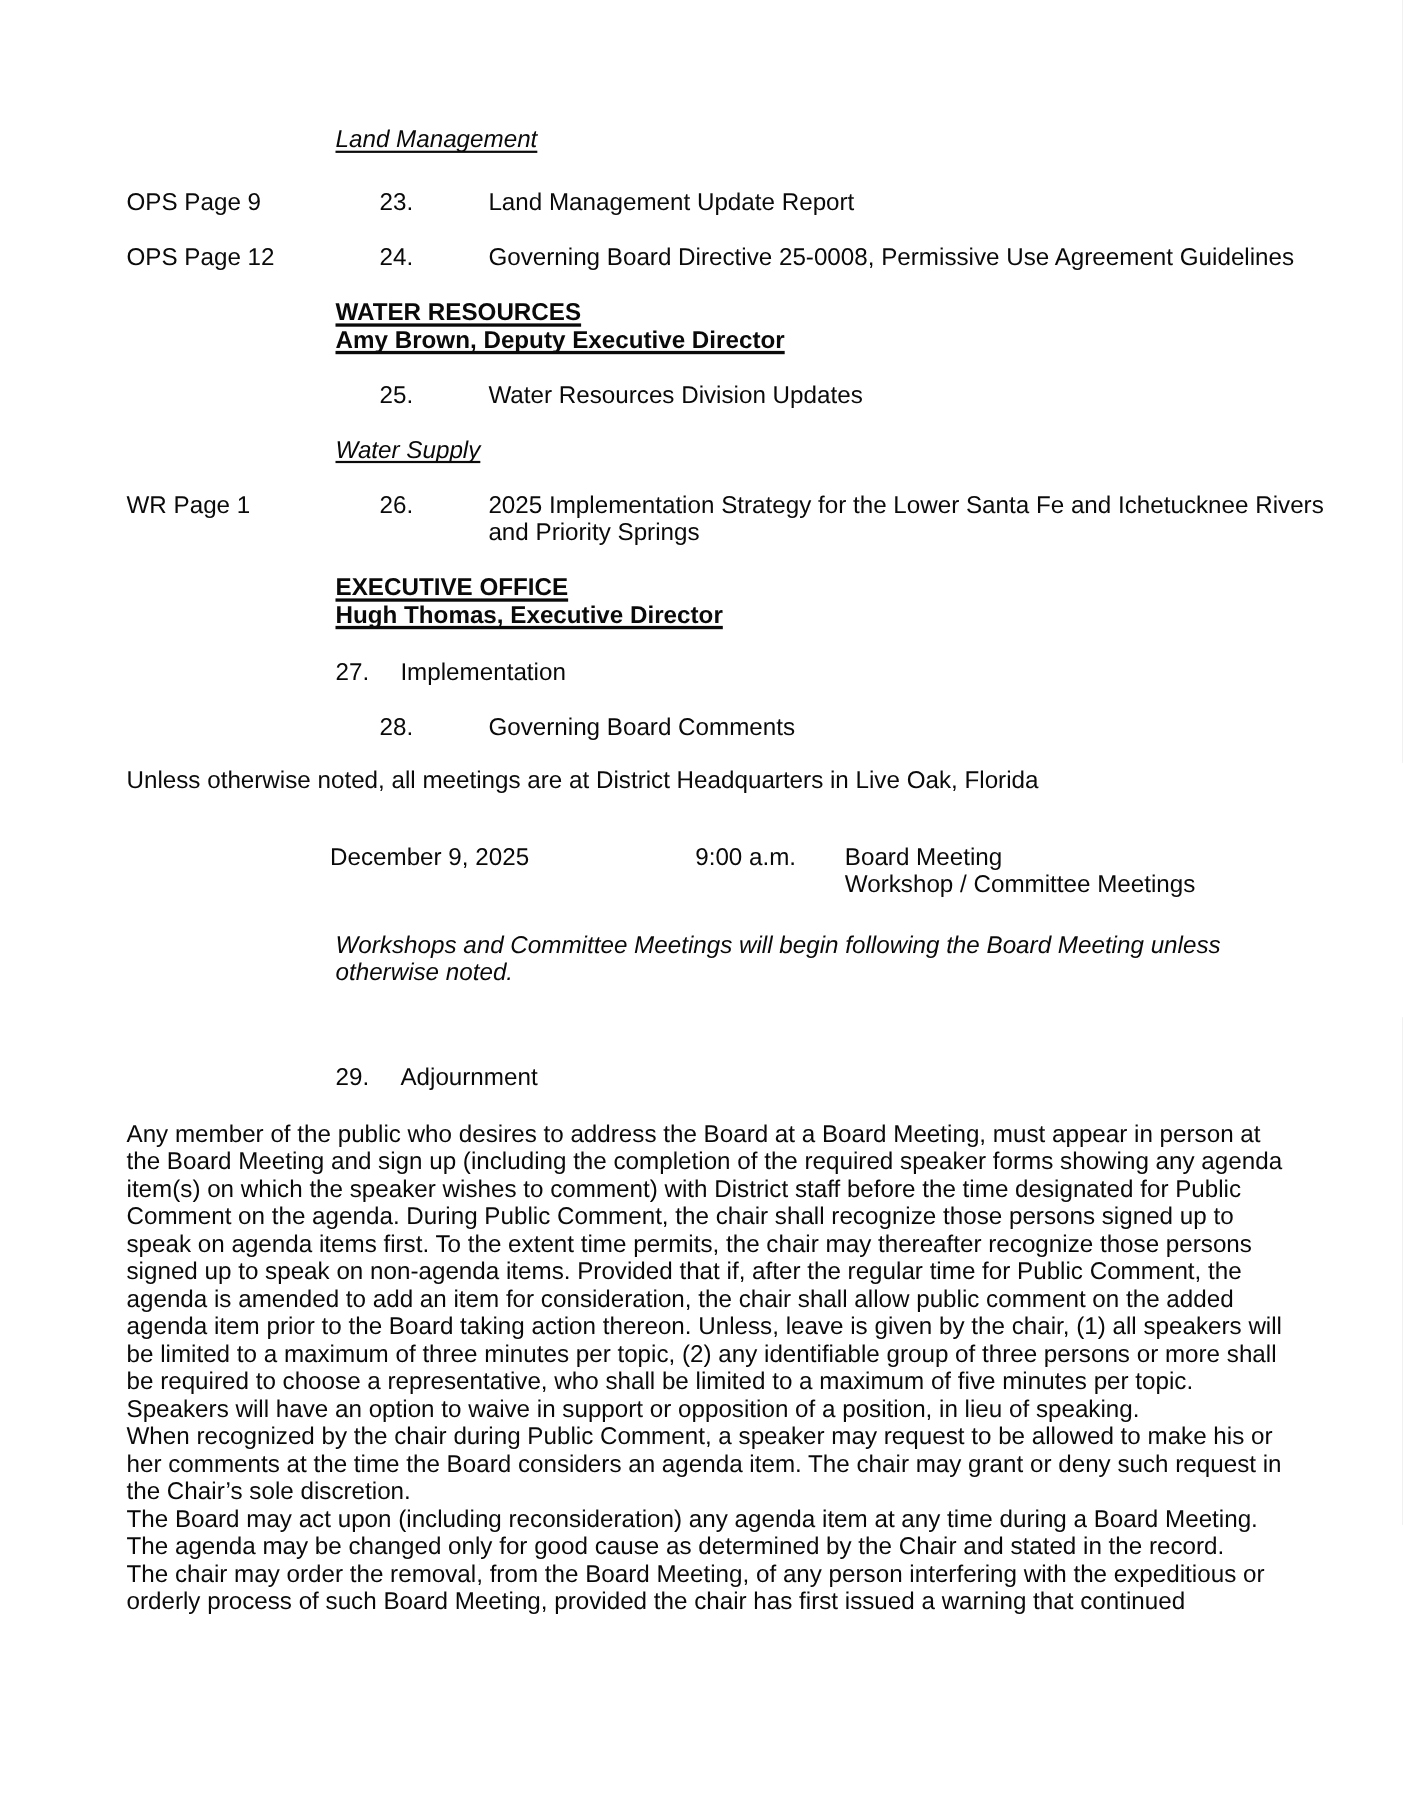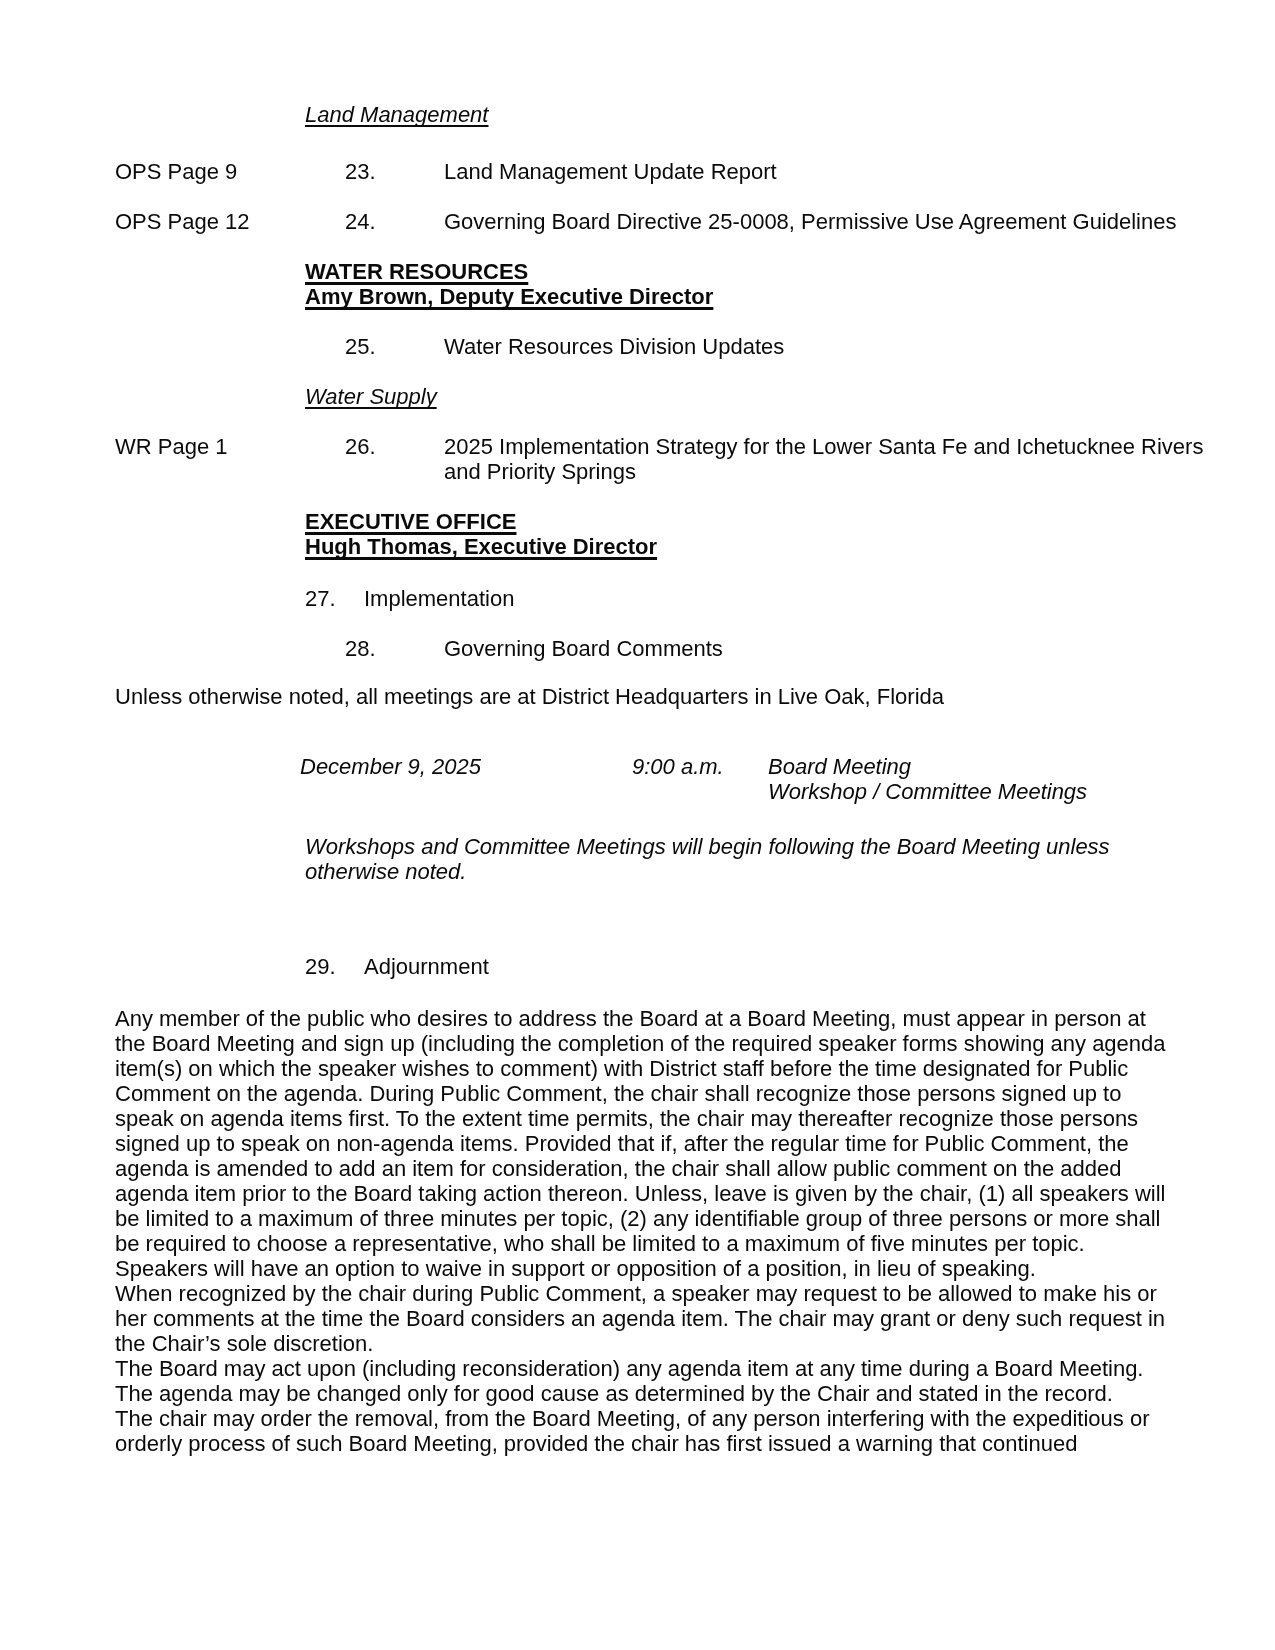--- a/index.html
+++ b/index.html
@@ -6,21 +6,21 @@
   .page{
     position:relative;
     width:1275px;height:1650px;
     margin:0 auto;
     background:#ffffff;
     font-family:"Liberation Sans","DejaVu Sans",sans-serif;
     font-size:22px;
     line-height:25px;
     color:#0a0a0a;
   }
-  .content{position:absolute;left:115px;top:102px;width:1060px;}
+  .content{position:absolute;left:115px;top:114px;width:1060px;}
 
   .h-italic{
     margin-left:190px;
     font-style:italic;
     text-decoration:underline;
     text-decoration-thickness:2px;
     text-underline-offset:3px;
     text-decoration-skip-ink:none;
   }
   .h-bold{
@@ -41,21 +41,20 @@
     align-items:start;
   }
   .item-row .pageref{white-space:nowrap;}
 
   .full-line{width:1060px;}
 
   .schedule-row{
     display:grid;
     grid-template-columns:185px 332px 136px auto;
     align-items:start;
-    font-style:italic;
   }
 
   .ital-note{
     margin-left:190px;
     width:850px;
     font-style:italic;
   }
 
   .para{width:1060px;margin:0;}
 

